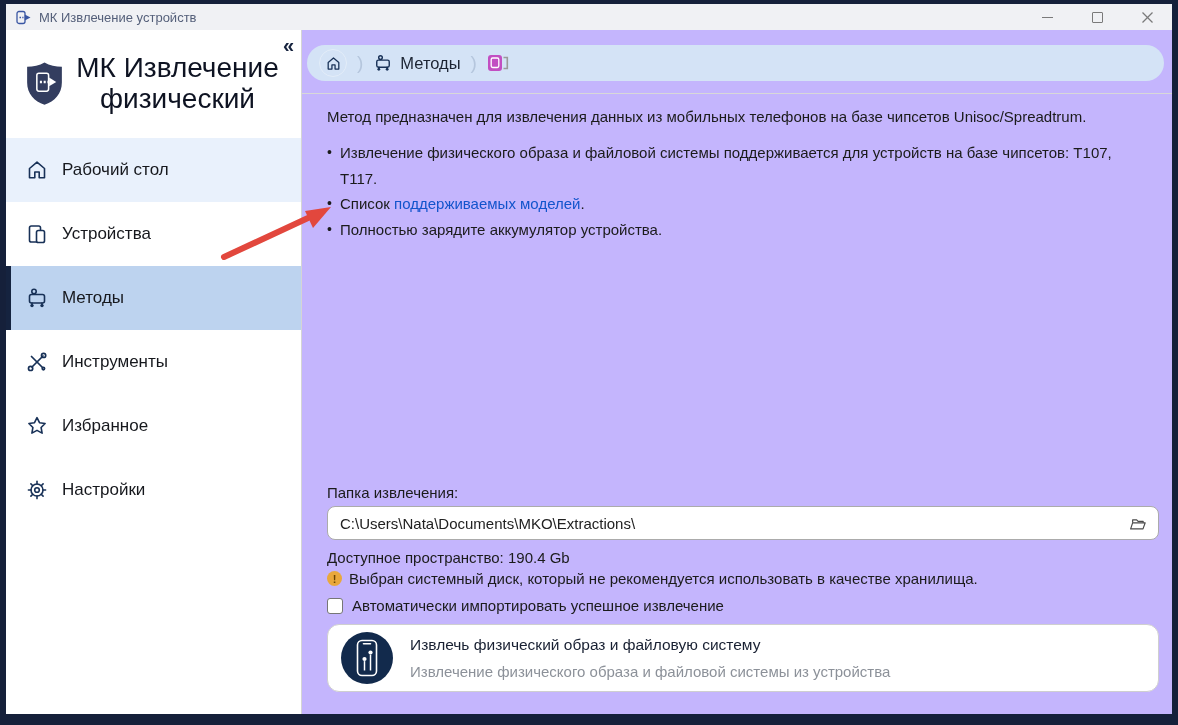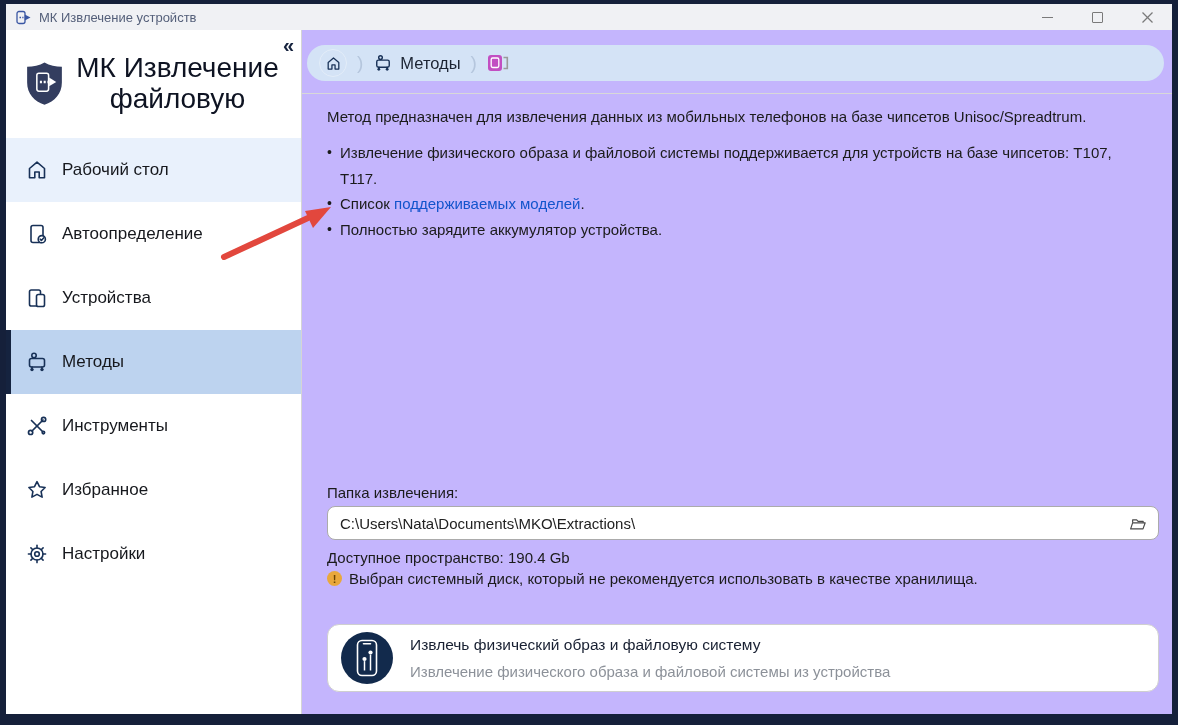--- a/index.html
+++ b/index.html
@@ -118,38 +118,30 @@
 
       <div class="sb-header">
         <svg width="47" height="47" viewBox="0 0 46 46">
           <path d="M23 2.5 C28 5.5 34 6.6 40 6.6 V22 C40 33 33 40.5 23 43.8 C13 40.5 6 33 6 22 V6.6 C12 6.6 18 5.5 23 2.5 Z" fill="#333d5f"></path>
           <rect x="15.5" y="13" width="11.5" height="17.5" rx="2" fill="none" stroke="#fff" stroke-width="1.5"></rect>
           <line x1="18.5" y1="21.5" x2="27" y2="21.5" stroke="#fff" stroke-width="2.4" stroke-dasharray="2 1.7"></line>
           <polygon points="34.5,21.5 27.5,17.2 27.5,25.8" fill="#fff"></polygon>
         </svg>
         <div class="app-title">
           <div>МК Извлечение</div>
-          <div>файловую</div>
+          <div>физический</div>
         </div>
       </div>
 
       <nav>
         <div class="nav-item highlight">
           <svg class="nico" viewBox="0 0 24 24" fill="none" stroke="#183157" stroke-width="1.6" stroke-linejoin="round">
             <path d="M4.5 10.5 L12 4.2 L19.5 10.5 V19.8 H14.2 V14 H9.8 V19.8 H4.5 Z"></path>
           </svg>
           <span>Рабочий стол</span>
-        </div>
-        <div class="nav-item">
-          <svg class="nico" viewBox="0 0 24 24" fill="none" stroke="#183157" stroke-width="1.6" stroke-linecap="round" stroke-linejoin="round">
-            <rect x="6" y="3.5" width="12" height="17" rx="2"></rect>
-            <circle cx="16.8" cy="17.2" r="3.6" fill="#fff"></circle>
-            <path d="M15.2 17.2 l1.2 1.3 2.2-2.6"></path>
-          </svg>
-          <span>Автоопределение</span>
         </div>
         <div class="nav-item">
           <svg class="nico" viewBox="0 0 24 24" fill="none" stroke="#183157" stroke-width="1.6" stroke-linejoin="round">
             <rect x="4.5" y="4" width="11" height="16" rx="1.8"></rect>
             <rect x="11.5" y="8.5" width="8" height="12" rx="1.8" fill="#fff"></rect>
           </svg>
           <span>Устройства</span>
         </div>
         <div class="nav-item selected">
           <svg class="nico" viewBox="0 0 24 24" fill="none" stroke="#183157" stroke-width="1.6" stroke-linecap="round">
@@ -260,20 +252,24 @@
           </span>
         </div>
 
         <div class="space-text">Доступное пространство: 190.4 Gb</div>
 
         <div class="warn-row">
           <span class="warn-icon">!</span>
           <span>Выбран системный диск, который не рекомендуется использовать в качестве хранилища.</span>
         </div>
 
+        <div class="check-row">
+          <span class="checkbox"></span>
+          <span>Автоматически импортировать успешное извлечение</span>
+        </div>
 
         <div class="card">
           <svg width="52" height="52" viewBox="0 0 52 52">
             <circle cx="26" cy="26" r="26" fill="#122a4c"></circle>
             <rect x="16.5" y="8.5" width="19" height="35" rx="4.5" fill="none" stroke="#fff" stroke-width="1.6"></rect>
             <line x1="22.5" y1="11.8" x2="29.5" y2="11.8" stroke="#fff" stroke-width="1.6" stroke-linecap="round"></line>
             <circle cx="23.5" cy="27" r="2.1" fill="#fff"></circle>
             <line x1="23.5" y1="29.1" x2="23.5" y2="38.5" stroke="#fff" stroke-width="1.5"></line>
             <circle cx="29.5" cy="20.5" r="2.1" fill="#fff"></circle>
             <line x1="29.5" y1="22.6" x2="29.5" y2="38.5" stroke="#fff" stroke-width="1.5"></line>

